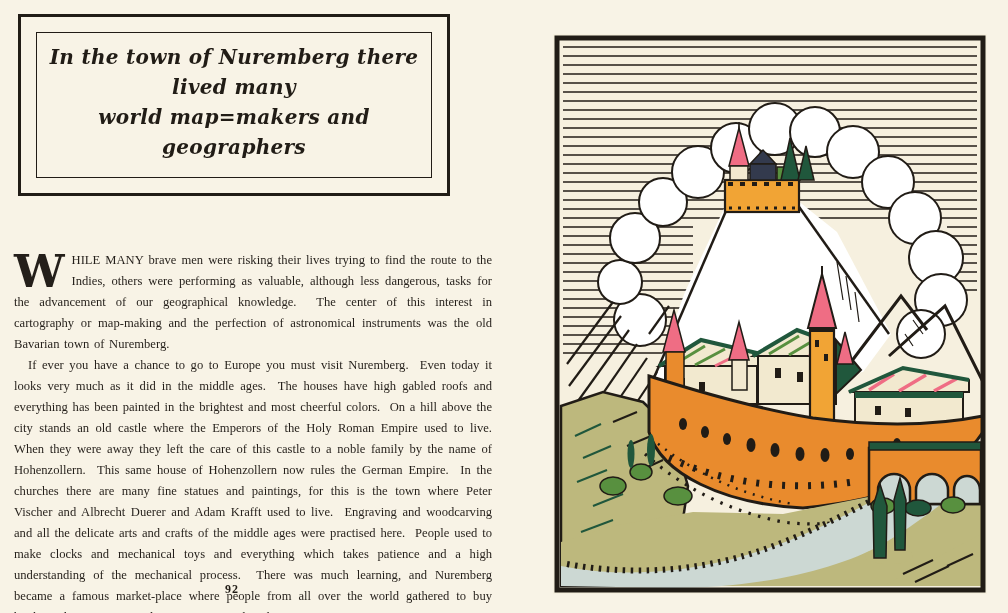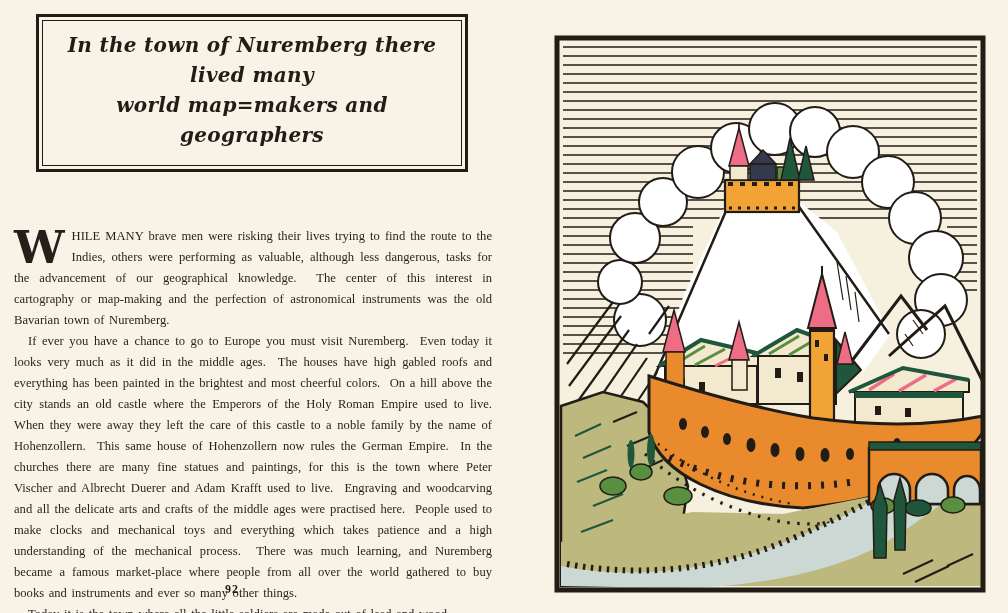--- a/index.html
+++ b/index.html
@@ -2,21 +2,21 @@
 <html style="--c-ink: #211c16; --c-paper: #f8f3e6; --c-illusPaper: #f6f0df; --c-orange: #e98b2d; --c-orangeLight: #f1a435; --c-pink: #ef6d84; --c-green: #58903f; --c-greenDark: #20573c; --c-navy: #333a4d; --c-olive: #bdb87d; --c-river: #ccd8d3; --c-cream: #f2e9cf;"><head>
 <meta charset="utf-8">
 <style>
   html,body{margin:0;padding:0}
   body{
     width:1008px;height:613px;position:relative;overflow:hidden;
     background:var(--c-paper,#f8f3e6);
     font-family:"Liberation Serif",serif;color:var(--c-ink,#211c16);
   }
   .left-page{position:absolute;left:14px;top:14px;width:478px}
-  .title-box{border:3px solid var(--c-ink);padding:3px;width:432px;margin-left:22px;box-sizing:border-box}
+  .title-box{border:3px solid var(--c-ink);padding:15px;width:432px;margin-left:4px;box-sizing:border-box}
   .title-inner{border:1px solid var(--c-ink);padding:9px 6px 15px;text-align:center}
   .title-line{
     font-family:"DejaVu Serif",serif;font-style:italic;font-weight:700;
     font-size:20px;line-height:30px;letter-spacing:.3px;
   }
   .body-text{
     margin-top:54px;font-size:12.6px;line-height:21px;text-align:justify;
     word-spacing:1.5px;color:#241f1a;
   }
   .para{margin:0;white-space:pre-wrap}

